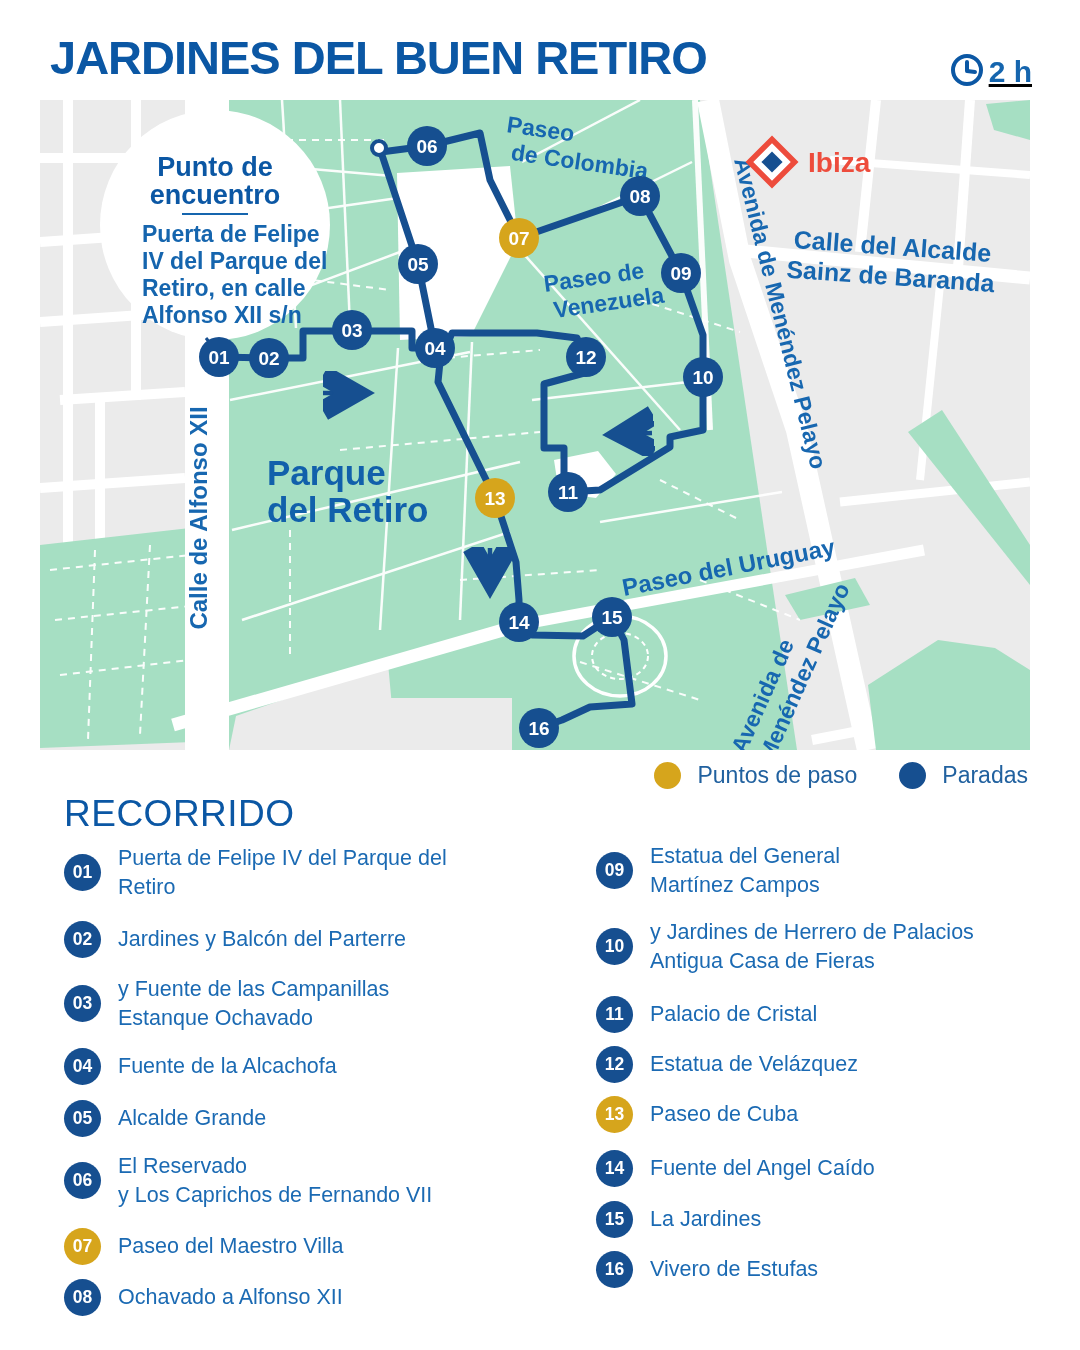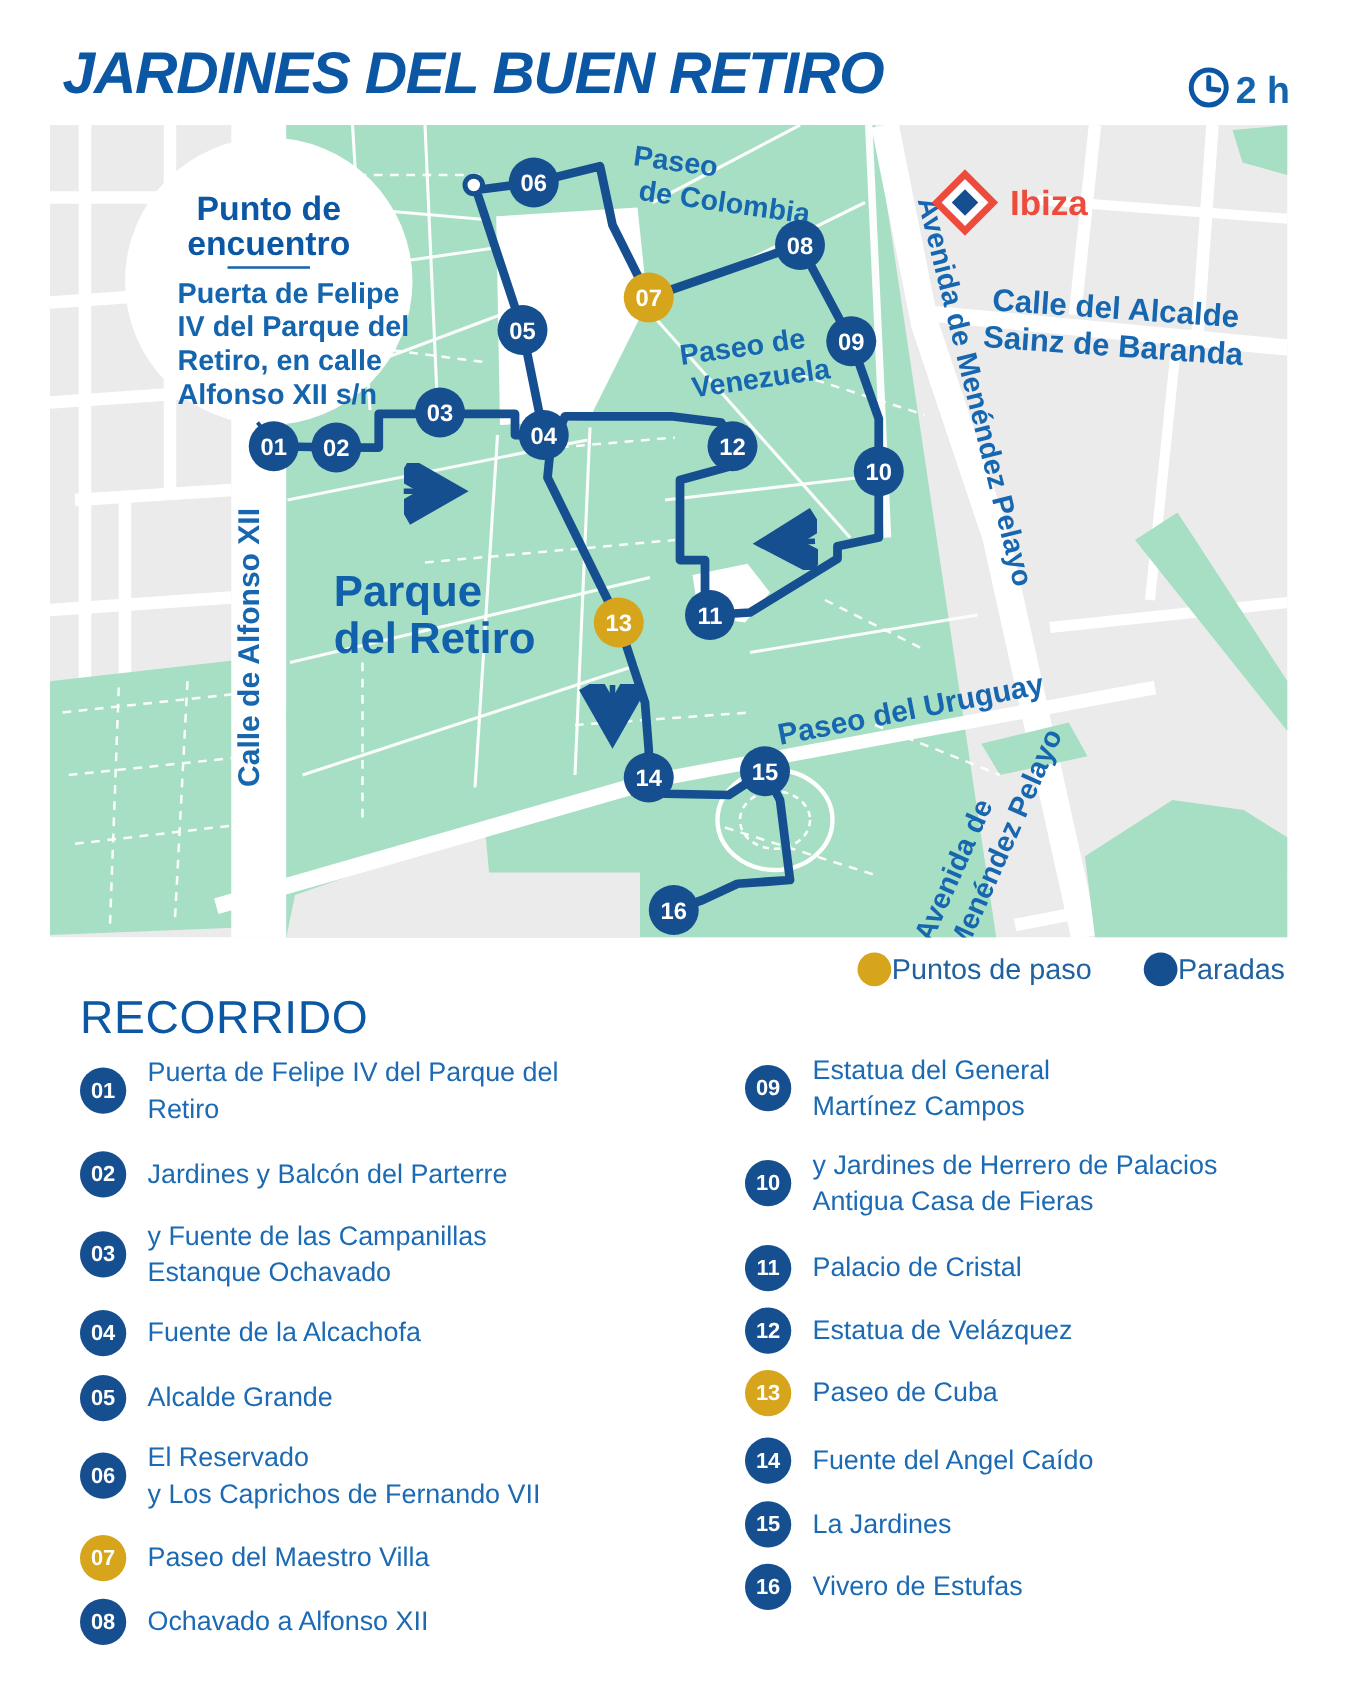--- a/index.html
+++ b/index.html
@@ -4,23 +4,23 @@
 <style>
   html,body{margin:0;padding:0;}
   body{
     width:1080px;height:1350px;position:relative;background:#ffffff;
     font-family:"Liberation Sans", sans-serif;overflow:hidden;
   }
   .abs{position:absolute;}
   
   #page-title{
     left:50px;top:30px;font-size:47px;font-weight:bold;color:var(--title-blue);
-    letter-spacing:-1px;white-space:nowrap;font-style:italic;
+    letter-spacing:-1px;white-space:nowrap;
   }
-  #duration{right:48px;top:52px;display:flex;align-items:center;gap:4px;}
+  #duration{right:48px;top:52px;display:flex;align-items:center;gap:4px;text-decoration:underline;}
   #duration .dur-text{font-size:30px;font-weight:bold;color:#1565ae;}
   
   #map-wrap{left:40px;top:100px;width:990px;height:650px;}
   #map-svg{width:100%;height:100%;display:block;}
   .city{fill:#ebebeb;}
   .park{fill:var(--green);}
   .pond{fill:#ffffff;}
   .street{stroke:#ffffff;fill:none;}
   .ppath{stroke:#ffffff;stroke-width:2.5;fill:none;opacity:.95;}
   .pdash{stroke:#ffffff;stroke-width:2;fill:none;stroke-dasharray:7 6;opacity:.95;}
@@ -31,21 +31,21 @@
   .stop-num{fill:#ffffff;font-size:19px;font-weight:bold;font-family:"Liberation Sans",sans-serif;}
   .mp-head{fill:var(--title-blue);font-size:27px;font-weight:bold;text-anchor:middle;}
   .mp-body{fill:#1565ae;font-size:23px;font-weight:bold;}
   .metro-name{fill:var(--red);font-size:28px;font-weight:bold;}
   
   #legend{top:762px;right:52px;display:flex;align-items:center;gap:16px;}
   #legend .dot{width:27px;height:27px;border-radius:50%;display:inline-block;}
   #legend .dot.gold{background:var(--gold);}
   #legend .dot.navy{background:var(--navy);}
   #legend .ltext{font-size:23px;color:#21619f;font-weight:500;}
-  #legend .lgroup{display:flex;}
+  #legend .lgroup{display:flex;gap:16px;}
   #legend .lgroup + .lgroup{margin-left:26px;}
   
   #recorrido-heading{left:64px;top:793px;font-size:37px;font-weight:normal;color:var(--title-blue);letter-spacing:.5px;}
   .route-item{position:absolute;display:flex;align-items:center;gap:17px;}
   .route-item .badge{
     width:37px;height:37px;border-radius:50%;background:var(--navy);color:#fff;
     font-size:17.5px;font-weight:bold;display:flex;align-items:center;justify-content:center;flex-shrink:0;
   }
   .route-item.waypoint .badge{background:var(--gold);}
   .route-item .itext{font-size:21.5px;line-height:1.33;color:var(--list-blue);font-weight:500;}

